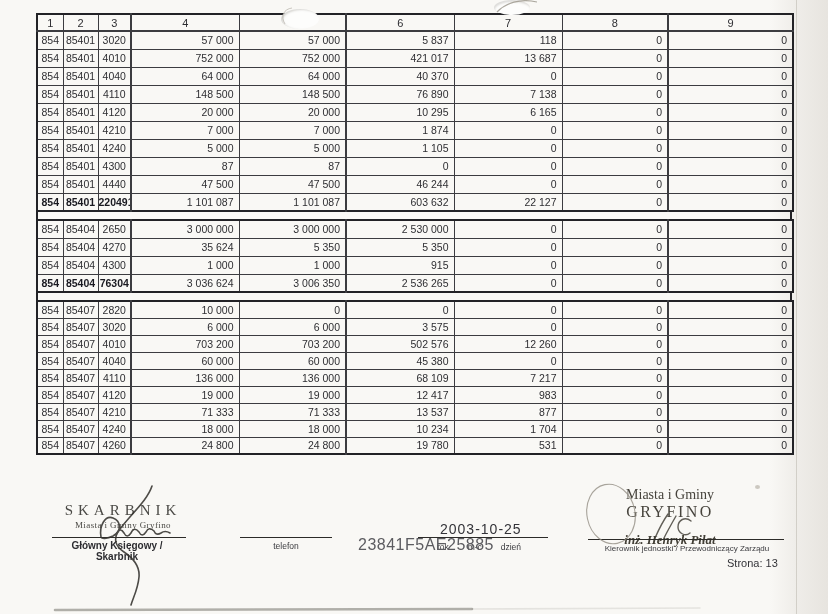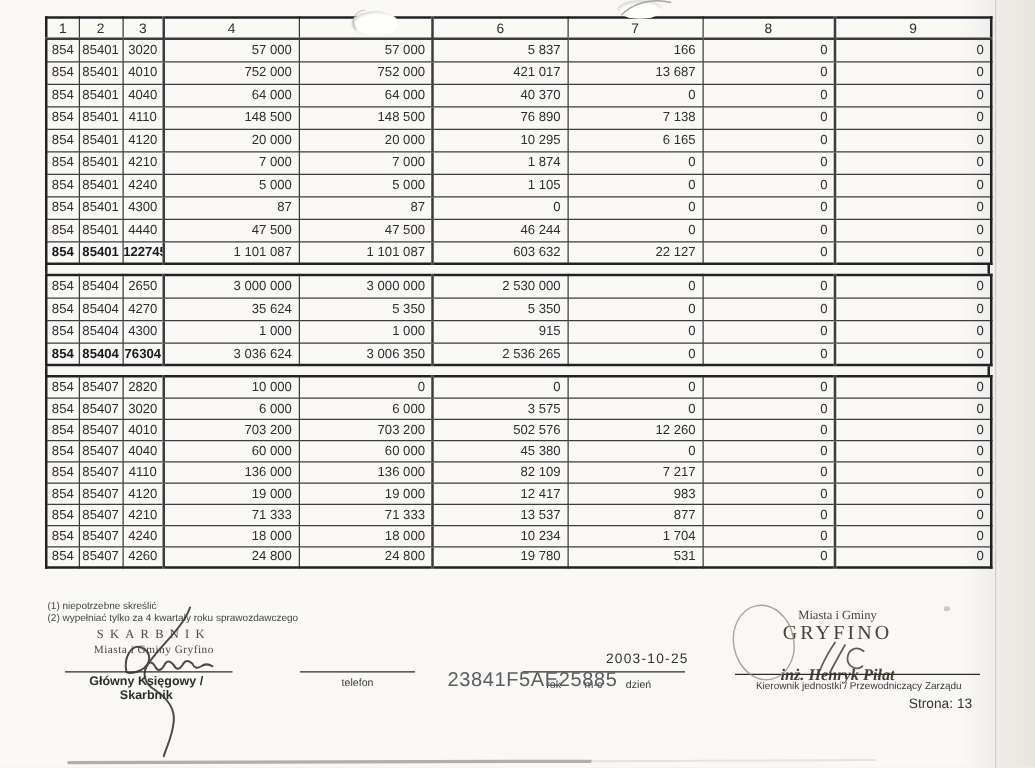--- a/index.html
+++ b/index.html
@@ -35,40 +35,40 @@
             box-shadow:inset 1px 2px 2px rgba(150,146,138,.3);}
   .gray-dot{position:absolute;left:755px;top:485px;width:5px;height:4px;border-radius:50%;
             background:#c6c2ba;opacity:.9;}
 
   
   .footnotes{position:absolute;left:38px;top:480px;font-size:8px;line-height:9.5px;color:#45454a;}
 
   
   .stamp-left{position:absolute;left:50px;top:502px;width:146px;text-align:center;
               font-family:"Liberation Serif",serif;color:#4b4a46;}
-  .stamp-left .l1{font-size:10px;letter-spacing:5px;}
+  .stamp-left .l1{font-size:15px;letter-spacing:5px;}
   .stamp-left .l2{font-size:9px;letter-spacing:.4px;margin-top:1px;}
   .sig-line{position:absolute;border-top:1.4px solid #2c2b28;}
   .line-left{left:52px;top:537px;width:134px;}
   .line-tel{left:240px;top:537px;width:92px;border-top-width:1.2px;}
   .line-date{left:418px;top:537px;width:130px;}
   .line-right{left:588px;top:539px;width:196px;}
   .cap{position:absolute;font-size:8px;color:#3a3a3e;text-align:center;}
   .cap-left{left:54px;top:540px;width:126px;font-size:10px;font-weight:bold;color:#2c2c30;}
   .cap-tel{left:240px;top:541px;width:92px;font-size:8.5px;}
   .cap-right{left:592px;top:544px;width:190px;}
-  .date-val{position:absolute;left:421px;top:521px;width:130px;text-align:right;
-            font-size:11px;letter-spacing:1px;color:#333338;}
+  .date-val{position:absolute;left:440px;top:521px;width:130px;text-align:left;
+            font-size:14px;letter-spacing:1px;color:#333338;}
   .date-caps{position:absolute;left:437px;top:542px;width:84px;display:flex;
              justify-content:space-between;font-size:8.5px;color:#3a3a3e;}
   .code{position:absolute;left:358px;top:536px;font-size:16px;letter-spacing:.5px;color:#5c5c60;}
   .stamp-right{position:absolute;left:597px;top:487px;width:146px;text-align:center;
                font-family:"Liberation Serif",serif;color:#46433c;}
   .stamp-right .l1{font-size:12.5px;font-weight:bold;letter-spacing:5px;}
-  .stamp-right .l2{font-size:10px;margin-top:0px;}
+  .stamp-right .l2{font-size:14px;margin-top:0px;}
   .stamp-right .l3{font-size:16px;letter-spacing:2.5px;margin-top:0px;}
   .name-right{position:absolute;left:597px;top:532px;width:146px;text-align:center;
               font-family:"Liberation Serif",serif;font-style:italic;font-weight:bold;
               font-size:13px;color:#423f36;}
   .strona{position:absolute;left:727px;top:557px;font-size:11px;color:#333338;}
   svg.ink{position:absolute;left:0;top:0;width:828px;height:614px;pointer-events:none;}
 </style>
 </head>
 <body>
 
@@ -102,21 +102,21 @@
           </tr>
         </thead>
       <tbody>
           <tr>
             <td>854</td>
             <td>85401</td>
             <td>3020</td>
             <td>57 000</td>
             <td>57 000</td>
             <td>5 837</td>
-            <td>166</td>
+            <td>118</td>
             <td>0</td>
             <td>0</td>
           </tr>
           <tr>
             <td>854</td>
             <td>85401</td>
             <td>4010</td>
             <td>752 000</td>
             <td>752 000</td>
             <td>421 017</td>
@@ -197,21 +197,21 @@
             <td>47 500</td>
             <td>47 500</td>
             <td>46 244</td>
             <td>0</td>
             <td>0</td>
             <td>0</td>
           </tr>
           <tr class="total">
             <td class="b">854</td>
             <td class="b">85401</td>
-            <td class="b">122745</td>
+            <td class="b">220491</td>
             <td>1 101 087</td>
             <td>1 101 087</td>
             <td>603 632</td>
             <td>22 127</td>
             <td>0</td>
             <td>0</td>
           </tr>
         </tbody>
     </table>
     <div class="sep"></div>
@@ -331,21 +331,21 @@
             <td>0</td>
             <td>0</td>
             <td>0</td>
           </tr>
           <tr>
             <td>854</td>
             <td>85407</td>
             <td>4110</td>
             <td>136 000</td>
             <td>136 000</td>
-            <td>82 109</td>
+            <td>68 109</td>
             <td>7 217</td>
             <td>0</td>
             <td>0</td>
           </tr>
           <tr>
             <td>854</td>
             <td>85407</td>
             <td>4120</td>
             <td>19 000</td>
             <td>19 000</td>
@@ -388,24 +388,20 @@
             <td>0</td>
           </tr>
         </tbody>
     </table>
   </div>
 
   <div class="smudge smudge-5"></div>
   <div class="smudge smudge-7"></div>
   <div class="gray-dot"></div>
 
-  <div class="footnotes">
-    <div>(1) niepotrzebne skreślić</div>
-    <div>(2) wypełniać tylko za 4 kwartały roku sprawozdawczego</div>
-  </div>
 
   <div class="stamp-left">
     <div class="l1">SKARBNIK</div>
     <div class="l2">Miasta i Gminy Gryfino</div>
   </div>
   <div class="sig-line line-left"></div>
   <div class="cap cap-left">Główny Księgowy / Skarbnik</div>
 
   <div class="sig-line line-tel"></div>
   <div class="cap cap-tel">telefon</div>

